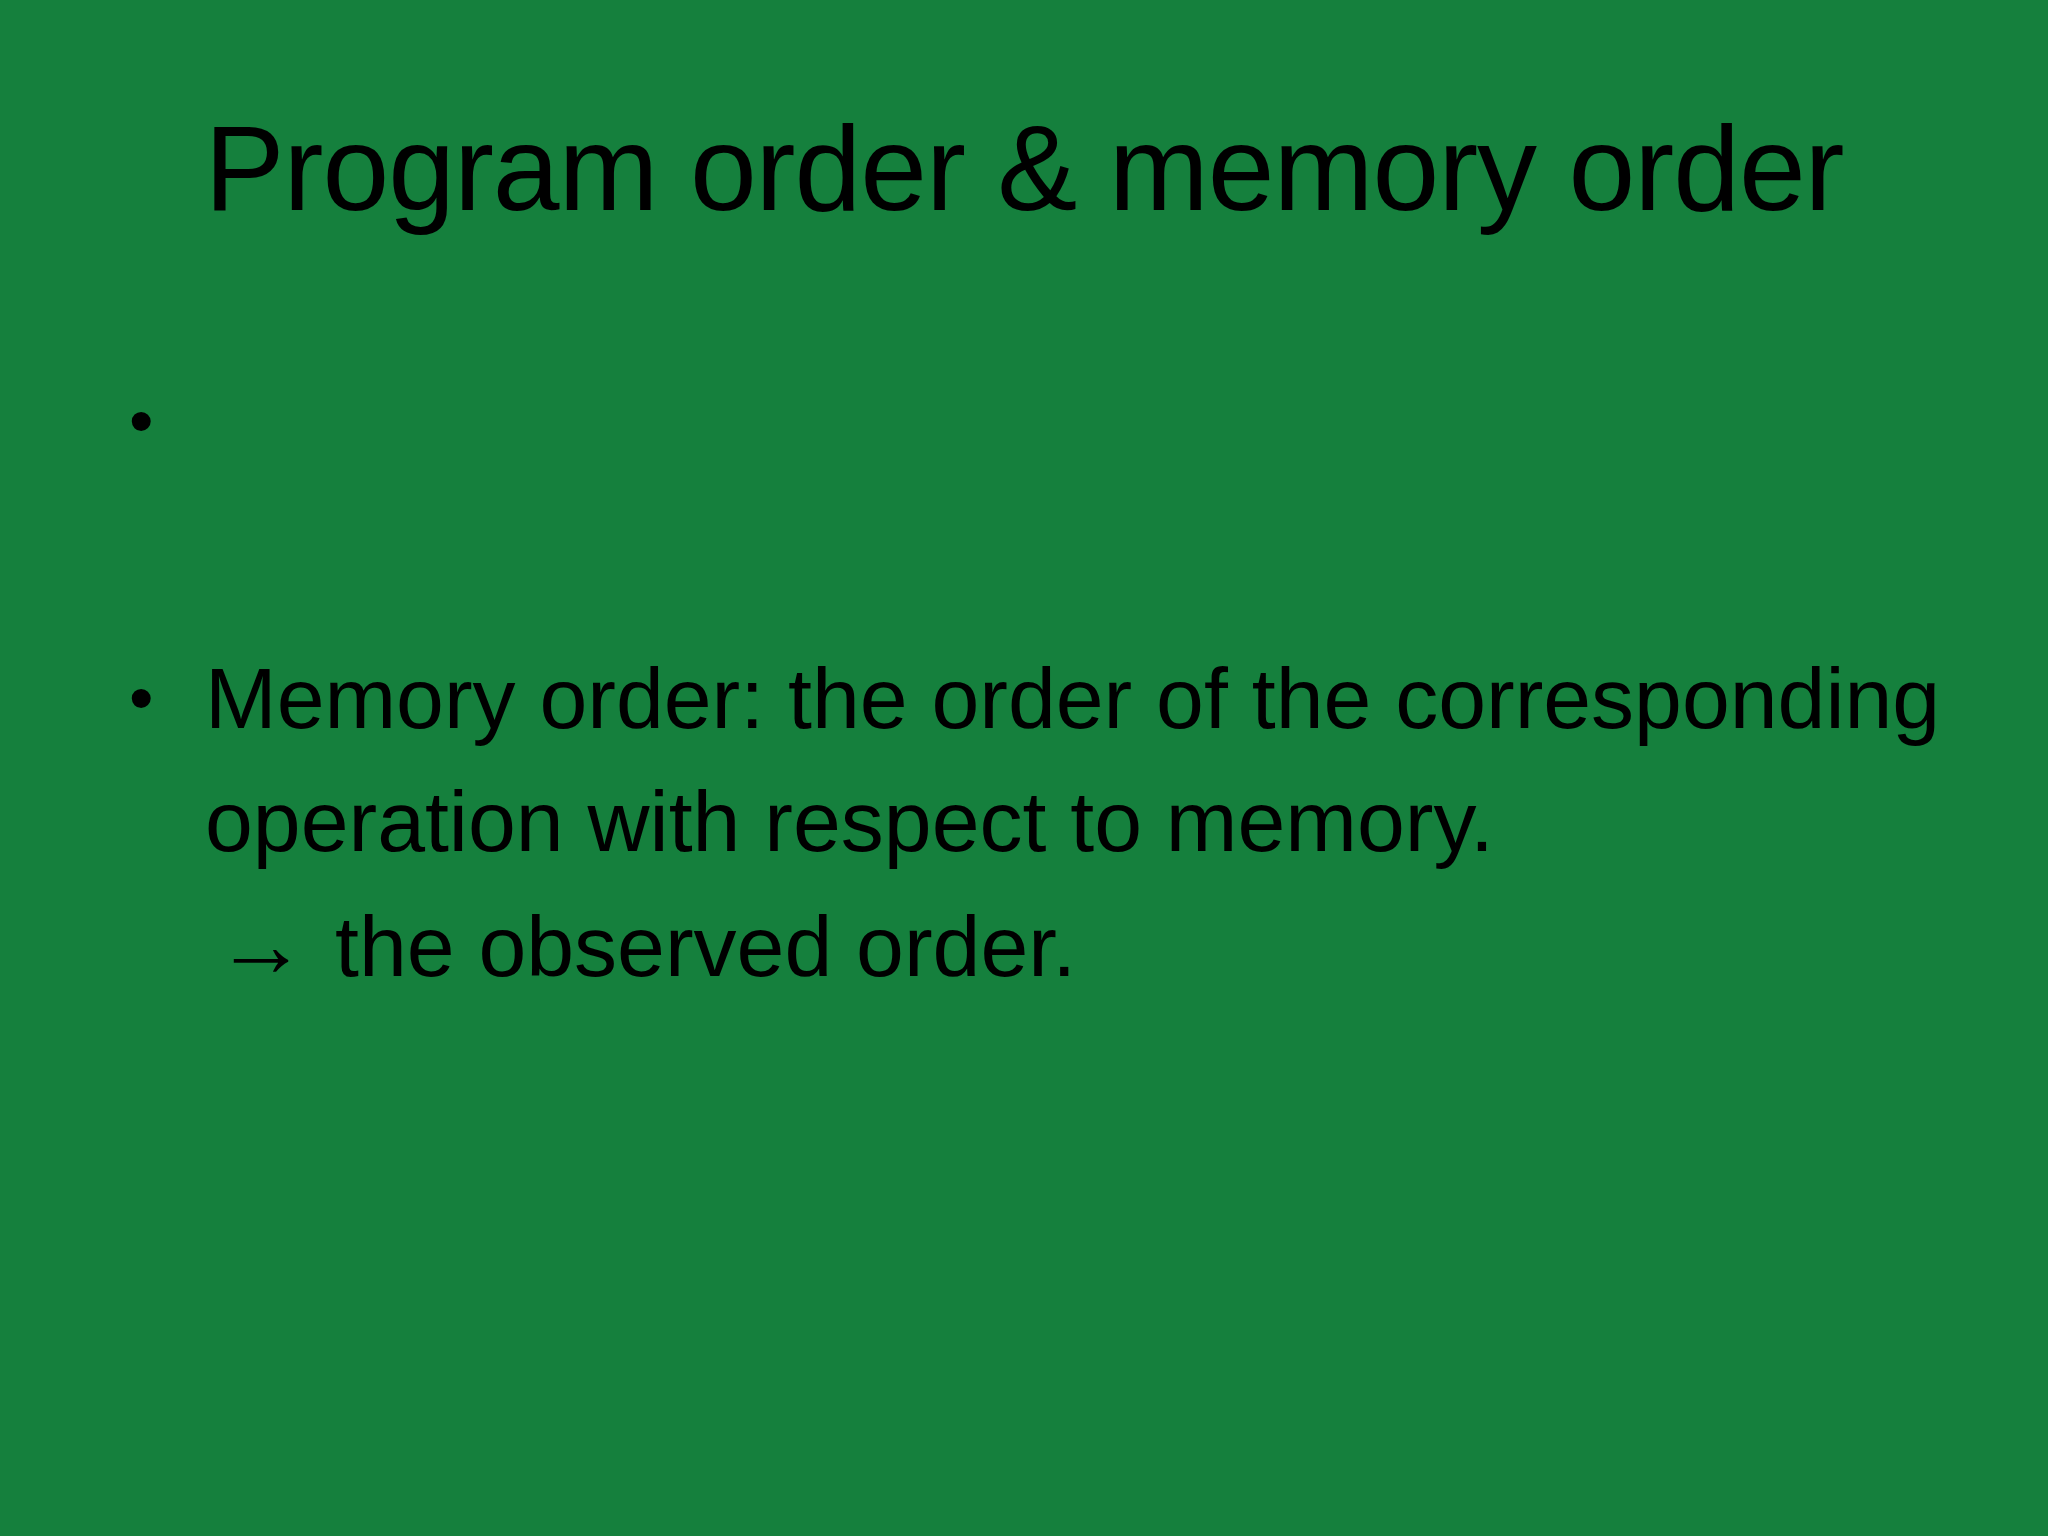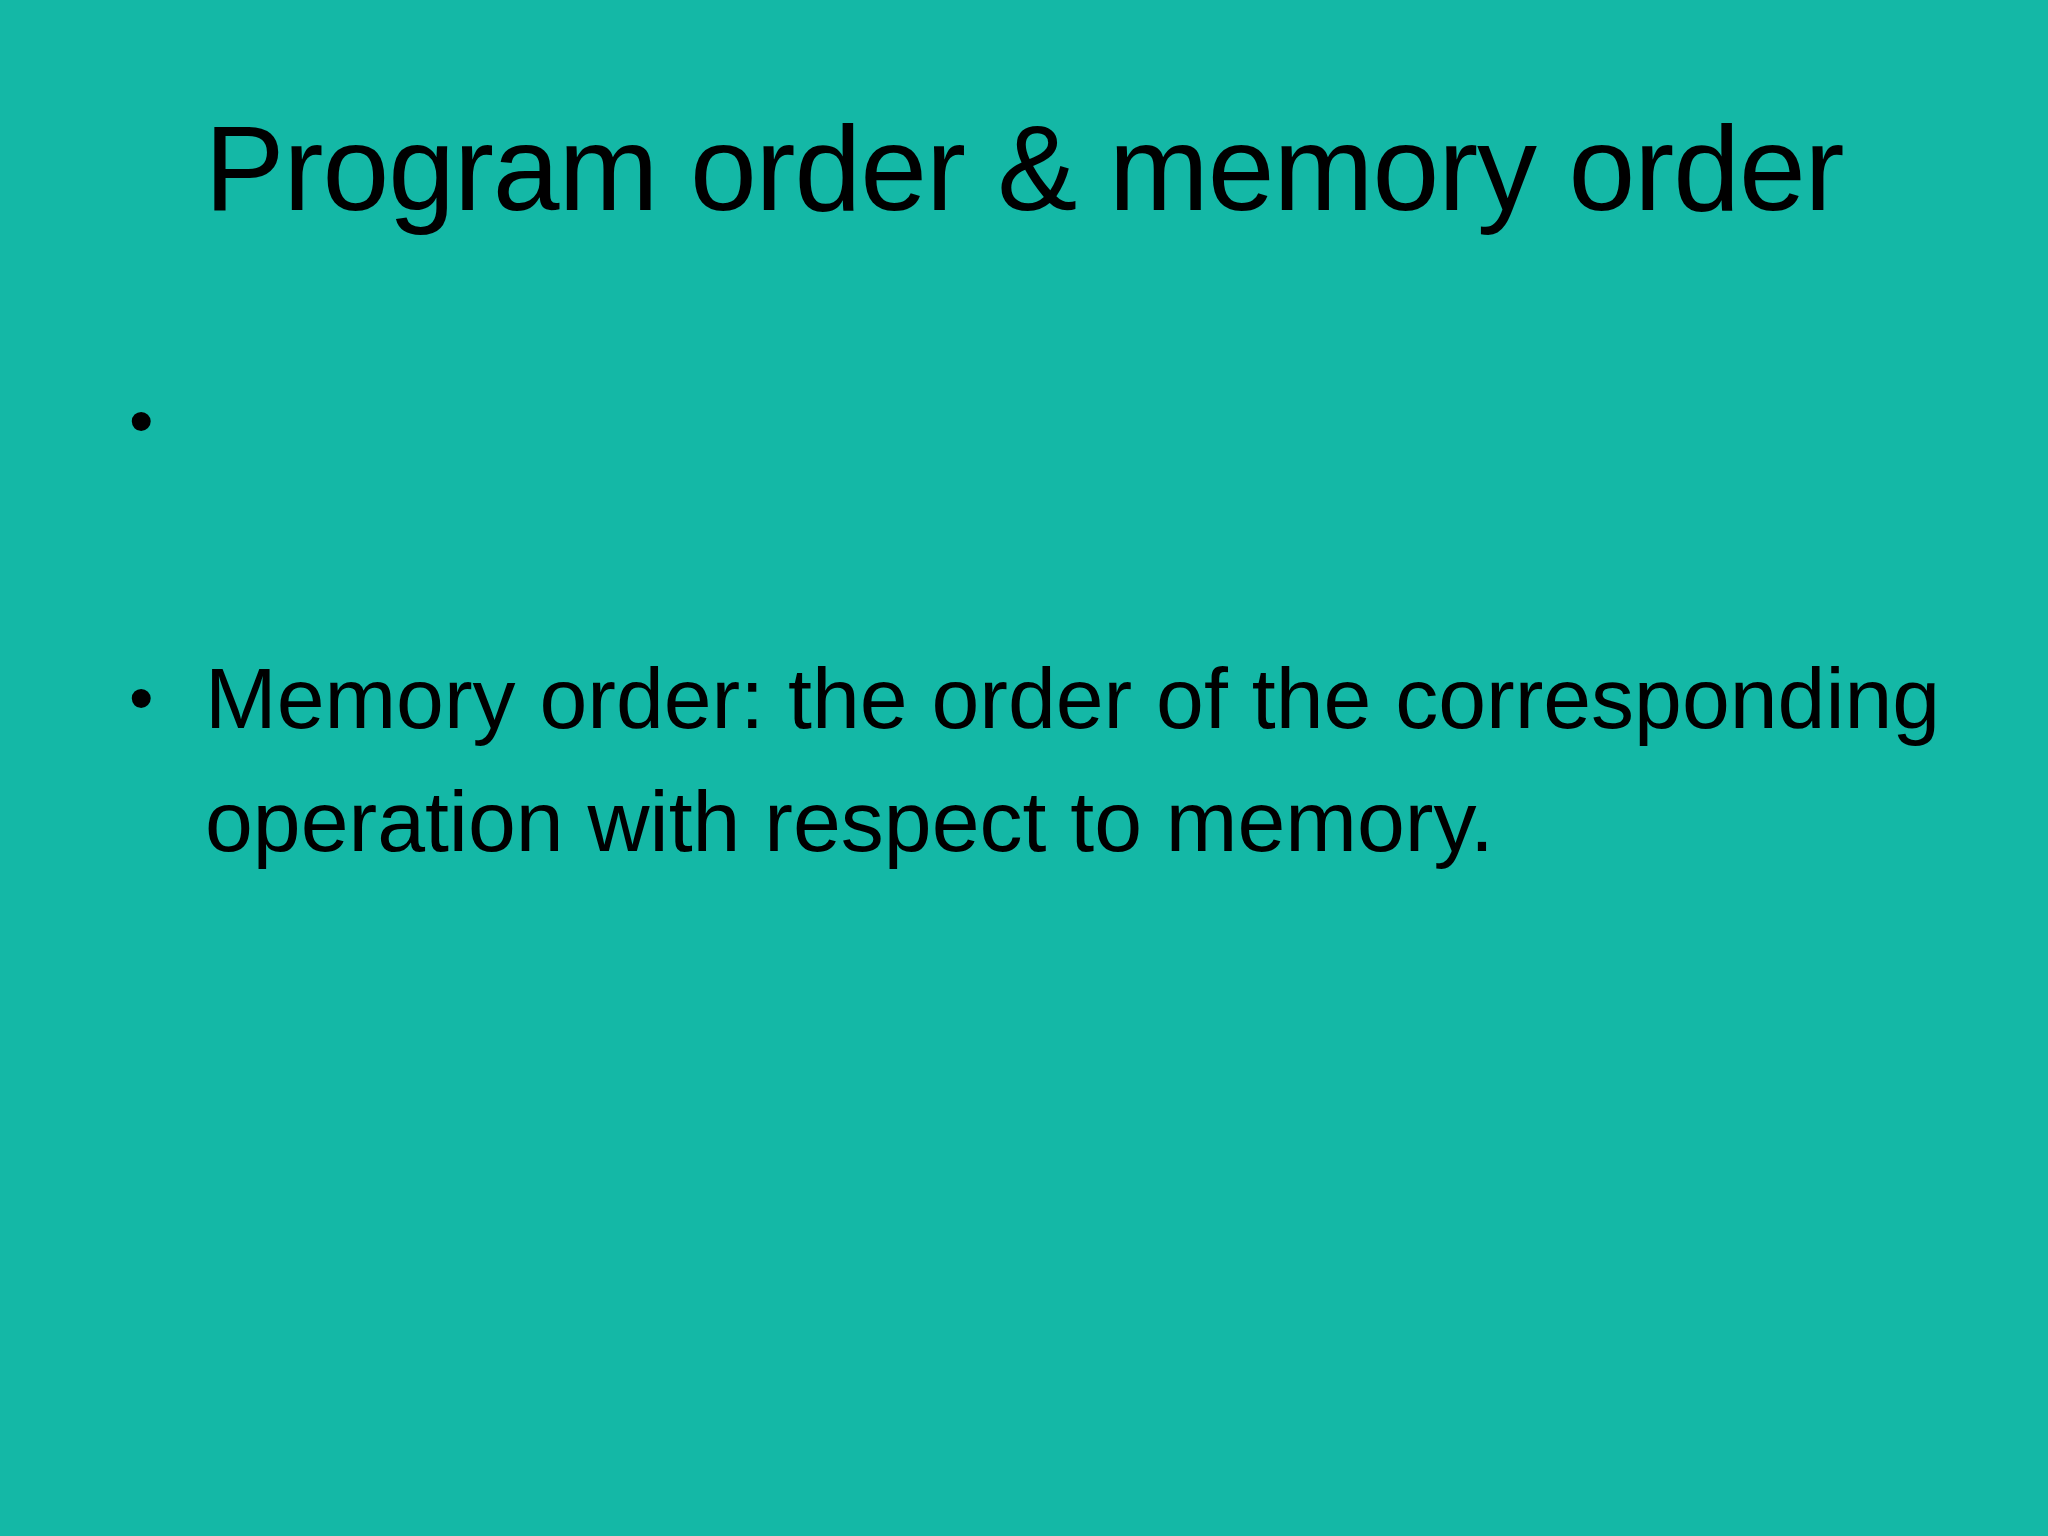--- a/index.html
+++ b/index.html
@@ -4,21 +4,21 @@
 <style>
   html, body {
     margin: 0;
     padding: 0;
     background: #ffffff;
   }
   .slide {
     position: relative;
     width: 2048px;
     height: 1536px;
-    background: #14b8a6;
+    background: #15803d;
     color: #000000;
     font-family: "Liberation Sans", sans-serif;
     overflow: hidden;
     box-sizing: border-box;
   }
   .slide-title {
     margin: 0;
     padding-top: 96px;
     font-size: 120px;
     font-weight: 400;
@@ -73,17 +73,20 @@
     <div class="bullet-block">
       <span class="bullet-glyph">•</span>
       <div class="bullet-body">
       </div>
     </div>
 
     <div class="bullet-block second">
       <span class="bullet-glyph">•</span>
       <div class="bullet-body">
         <p class="bullet-text">Memory order: the order of the corresponding operation with respect to memory.</p>
+        <p class="arrow-line">
+          <span class="arrow-icon">→</span><span>the observed order.</span>
+        </p>
       </div>
     </div>
 
   </div>
 </div>
 
 </body></html>

